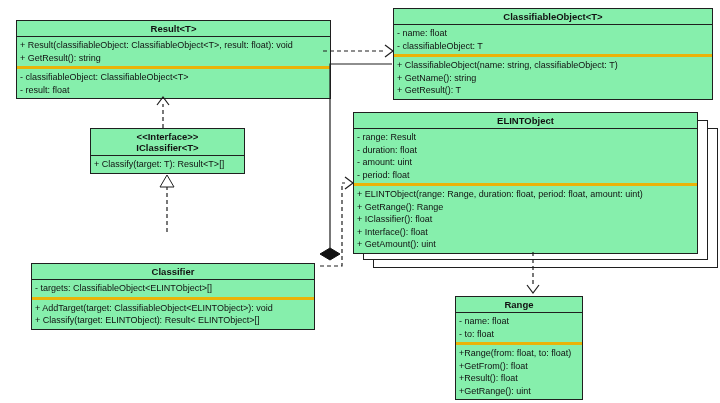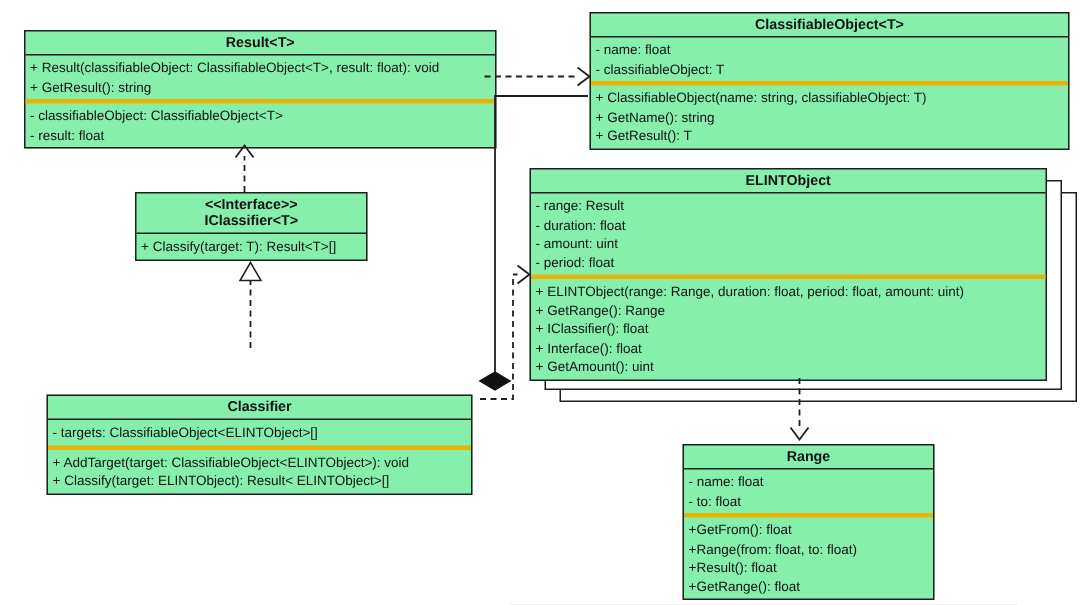--- a/index.html
+++ b/index.html
@@ -94,31 +94,31 @@
     </div>
     <div class="uml-section">
       <div class="uml-row">+ ELINTObject(range: Range, duration: float, period: float, amount: uint)</div>
       <div class="uml-row">+ GetRange(): Range</div>
       <div class="uml-row">+ IClassifier(): float</div>
       <div class="uml-row">+ Interface(): float</div>
       <div class="uml-row">+ GetAmount(): uint</div>
     </div>
   </div>
 
-  <div class="uml-class" style="left:455px; top:296px; width:168px;">
+  <div class="uml-class" style="left:455px; top:296px; width:128px;">
     <div class="uml-title">Range</div>
     <div class="uml-section">
       <div class="uml-row">- name: float</div>
       <div class="uml-row">- to: float</div>
     </div>
     <div class="uml-section">
+      <div class="uml-row">+Range(from: float, to: float)</div>
       <div class="uml-row">+GetFrom(): float</div>
-      <div class="uml-row">+Range(from: float, to: float)</div>
       <div class="uml-row">+Result(): float</div>
-      <div class="uml-row">+GetRange(): float</div>
+      <div class="uml-row">+GetRange(): uint</div>
     </div>
   </div>
 
   <svg class="links" width="720" height="403">
 
     <g>
       <path class="dashed" d="M323,51 H386"></path>
       <polyline points="385,45 393,51 385,57"></polyline>
     </g>
 

